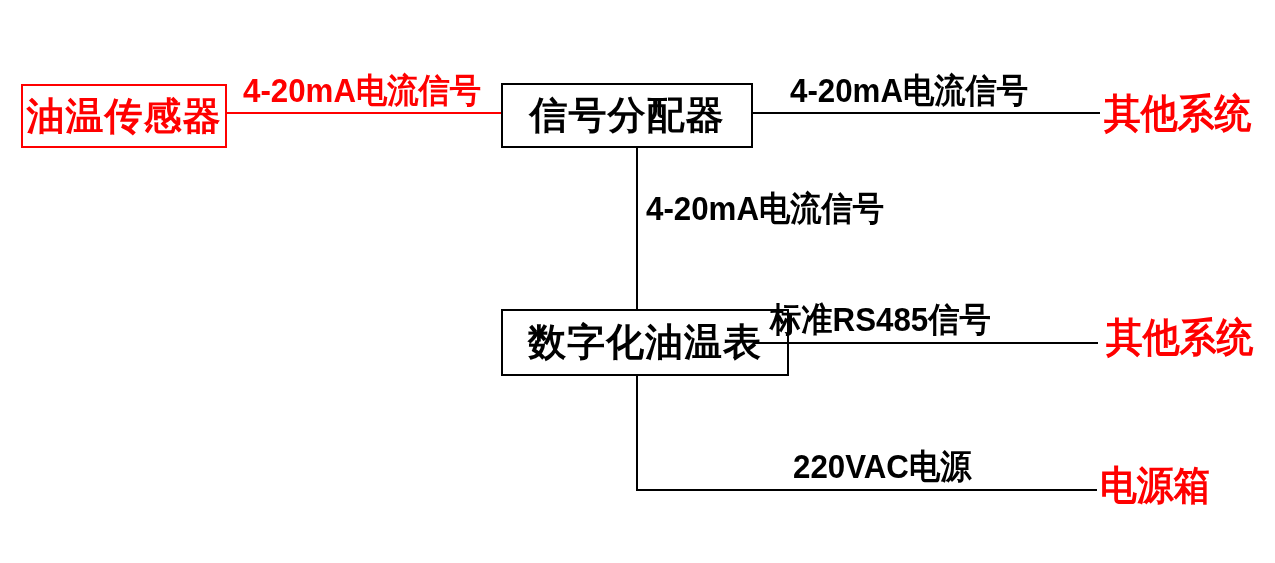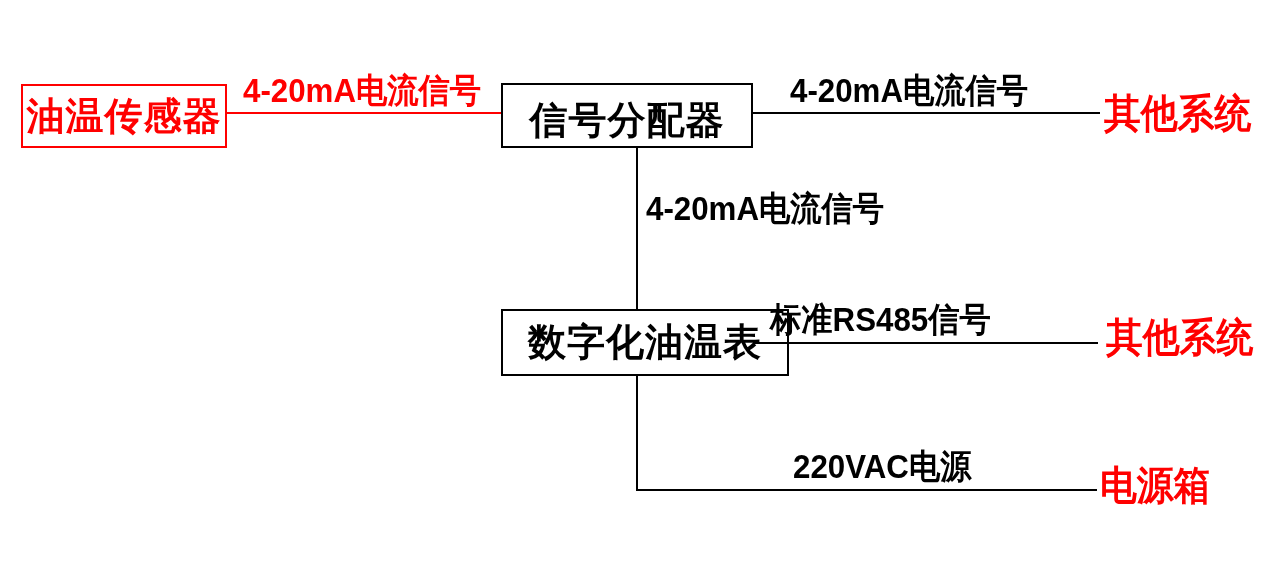--- a/index.html
+++ b/index.html
@@ -23,21 +23,21 @@
     justify-content: center;
     box-sizing: border-box;
     font-weight: bold;
     font-size: 38px;
     letter-spacing: 1px;
     white-space: nowrap;
   }
   .box-red  { border: 2px solid var(--red); color: var(--red); }
   .box-black{ border: 2px solid var(--black); color: var(--black); }
   #sensor-box      { left: 21px;  top: 84px;  width: 206px; height: 64px; }
-  #distributor-box { left: 501px; top: 83px;  width: 252px; height: 65px; align-items: flex-end; }
+  #distributor-box { left: 501px; top: 83px;  width: 252px; height: 65px; }
   #meter-box       { left: 501px; top: 309px; width: 288px; height: 67px; }
 
   
   .line { position: absolute; }
   .line-red   { background: var(--red); }
   .line-black { background: var(--black); }
   #edge-sensor-distributor-line { left: 227px; top: 112px; width: 274px; height: 2px; }
   #edge-distributor-other-line  { left: 753px; top: 112px; width: 347px; height: 2px; }
   #edge-distributor-meter-line  { left: 636px; top: 148px; width: 2px;   height: 161px; }
   #edge-meter-other-line        { left: 753px; top: 342px; width: 345px; height: 2px; }

